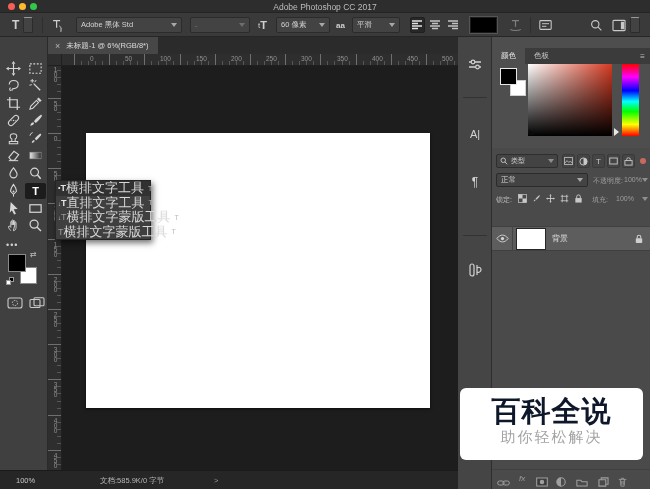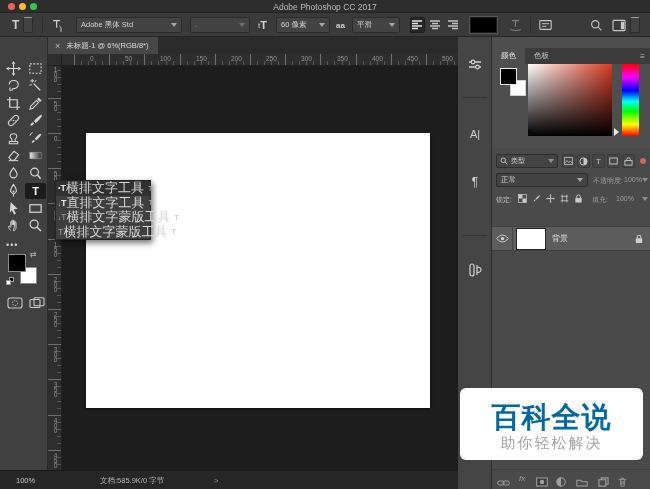--- a/index.html
+++ b/index.html
@@ -128,21 +128,21 @@
   .fx { font-size:8px; font-style:italic; color:#9f9f9f; }
 
   
   .statusbar { position:absolute; left:0; top:470px; width:458px; height:19px; background:#262626; border-top:1px solid #1a1a1a; }
   .statusbar .zoom { position:absolute; left:16px; top:5px; font-size:7.5px; color:#c6c6c6; }
   .statusbar .docinfo { position:absolute; left:100px; top:5px; font-size:7.5px; color:#b5b5b5; }
   .statusbar .chev { position:absolute; left:214px; top:5px; font-size:7.5px; color:#9a9a9a; }
 
   
   .watermark { position:absolute; left:460px; top:388px; width:183px; height:72px; background:#ffffff; border-radius:6px; z-index:60; text-align:center; }
-  .wm-title { margin-top:13px; font-size:29px; font-weight:bold; color:#0369a1; letter-spacing:1px; line-height:32px; }
+  .wm-title { margin-top:7px; font-size:29px; font-weight:bold; color:#0f172a; letter-spacing:1px; line-height:32px; }
   .wm-sub { font-size:15px; color:#a3a3a3; letter-spacing:2px; line-height:20px; }
 </style>
 </head>
 <body>
 
 <div id="app">
 
   <div class="titlebar">
     <span class="tl red"></span>
     <span class="tl yellow"></span>

